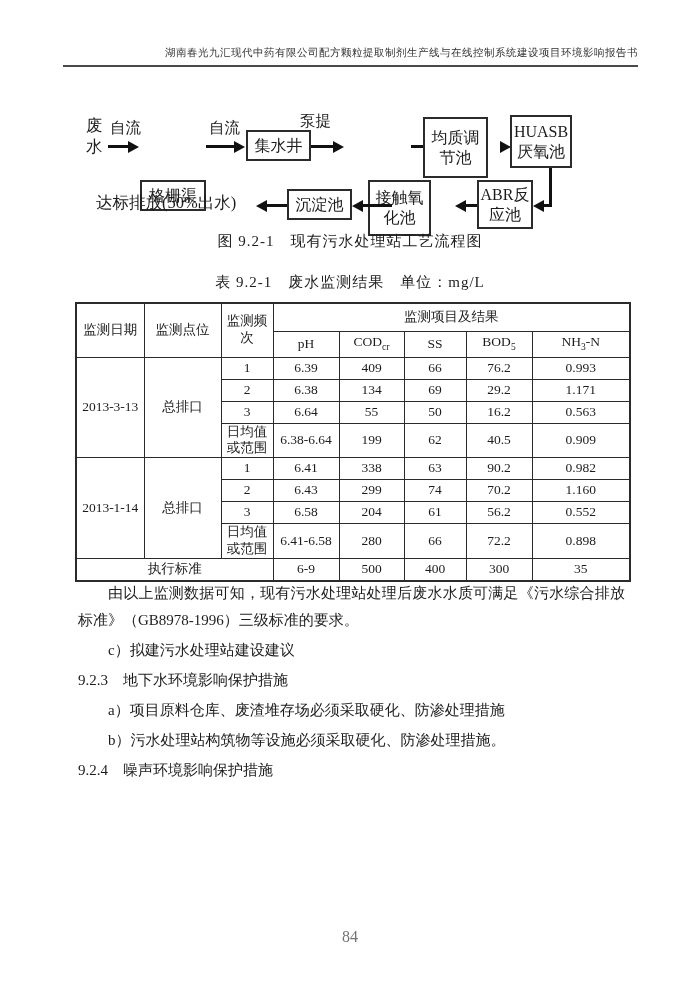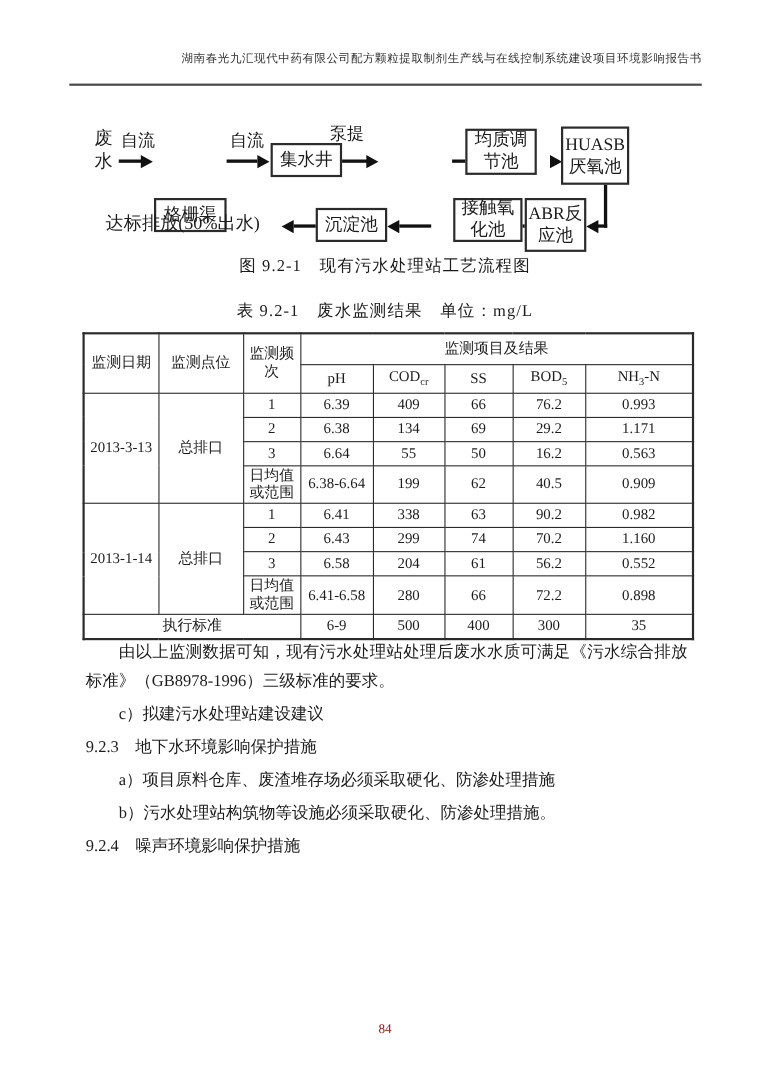--- a/index.html
+++ b/index.html
@@ -14,21 +14,21 @@
     overflow: hidden;
   }
 
   
   .header {
     position: absolute;
     left: 63px;
     top: 46px;
     width: 575px;
     border-bottom: 2px solid #4a4a4a;
-    padding-bottom: 16px;
+    padding-bottom: 5px;
     text-align: right;
     font-size: 10.5px;
     letter-spacing: 0.5px;
     color: #333;
   }
 
   
   .flow { position: absolute; left: 0; top: 105px; width: 700px; height: 130px; }
   .node {
     position: absolute;
@@ -101,21 +101,21 @@
   
   .body-text {
     position: absolute; left: 78px; top: 580px; width: 547px;
     font-size: 15px; line-height: 27px; text-align: justify;
   }
   .body-text p { margin: 0 0 3px 0; text-indent: 2em; }
   .body-text .section-heading { margin: 3px 0 3px 0; text-indent: 0; }
 
   .page-number {
     position: absolute; left: 0; top: 928px; width: 700px;
-    text-align: center; font-size: 12px; color: #7f1d1d;
+    text-align: center; font-size: 16px; color: #737373;
   }
 </style>
 </head>
 <body>
 
 <div class="page">
 
   <div class="header">
     <span>湖南春光九汇现代中药有限公司配方颗粒提取制剂生产线与在线控制系统建设项目环境影响报告书</span>
   </div>
@@ -137,39 +137,39 @@
     <div class="node" style="left:246px; top:25px; width:65px; height:31px;">集水井</div>
 
     <div class="edge-label" style="left:300px; top:6px;">泵提</div>
     <div class="hline" style="left:311px; top:40px; width:23px;"></div>
     <div class="head-right" style="left:333px; top:36px;"></div>
 
 
     <div class="hline" style="left:411px; top:40px; width:15px;"></div>
     <div class="head-right" style="left:425px; top:36px;"></div>
 
-    <div class="node" style="left:423px; top:12px; width:65px; height:42px;">均质调
+    <div class="node" style="left:423px; top:12px; width:65px; height:61px;">均质调
 节池</div>
 
     <div class="head-right" style="left:500px; top:36px;"></div>
 
     <div class="node" style="left:510px; top:10px; width:62px; height:53px;">HUASB
 厌氧池</div>
 
     <div class="vline" style="left:549px; top:63px; height:39px;"></div>
     <div class="hline" style="left:543px; top:99px; width:9px;"></div>
     <div class="head-left" style="left:533px; top:95px;"></div>
 
     <div class="node" style="left:477px; top:75px; width:56px; height:49px;">ABR反
 应池</div>
 
     <div class="hline" style="left:466px; top:99px; width:11px;"></div>
     <div class="head-left" style="left:455px; top:95px;"></div>
 
-    <div class="node" style="left:412px; top:75px; width:63px; height:40px;">接触氧
+    <div class="node" style="left:368px; top:75px; width:63px; height:56px;">接触氧
 化池</div>
 
     <div class="hline" style="left:363px; top:99px; width:29px;"></div>
     <div class="head-left" style="left:352px; top:95px;"></div>
 
     <div class="node" style="left:287px; top:84px; width:65px; height:31px;">沉淀池</div>
 
     <div class="hline" style="left:267px; top:99px; width:20px;"></div>
     <div class="head-left" style="left:256px; top:95px;"></div>
 

